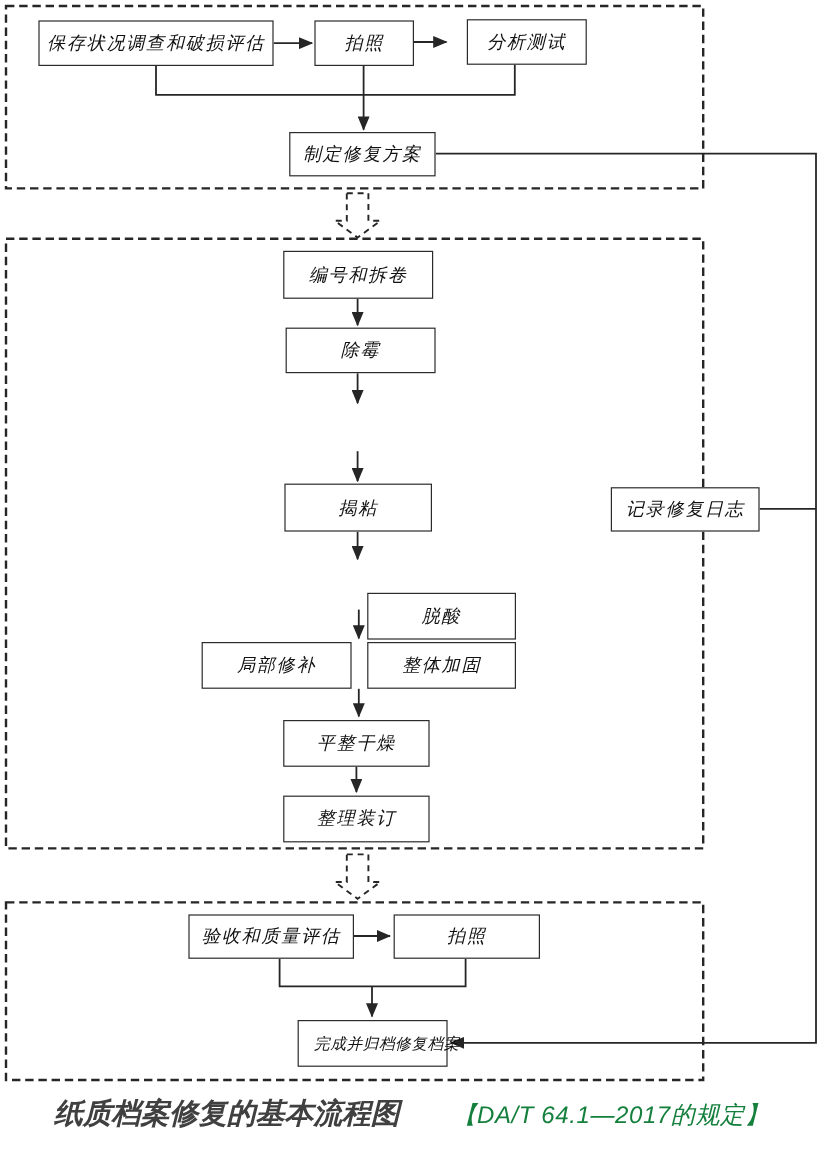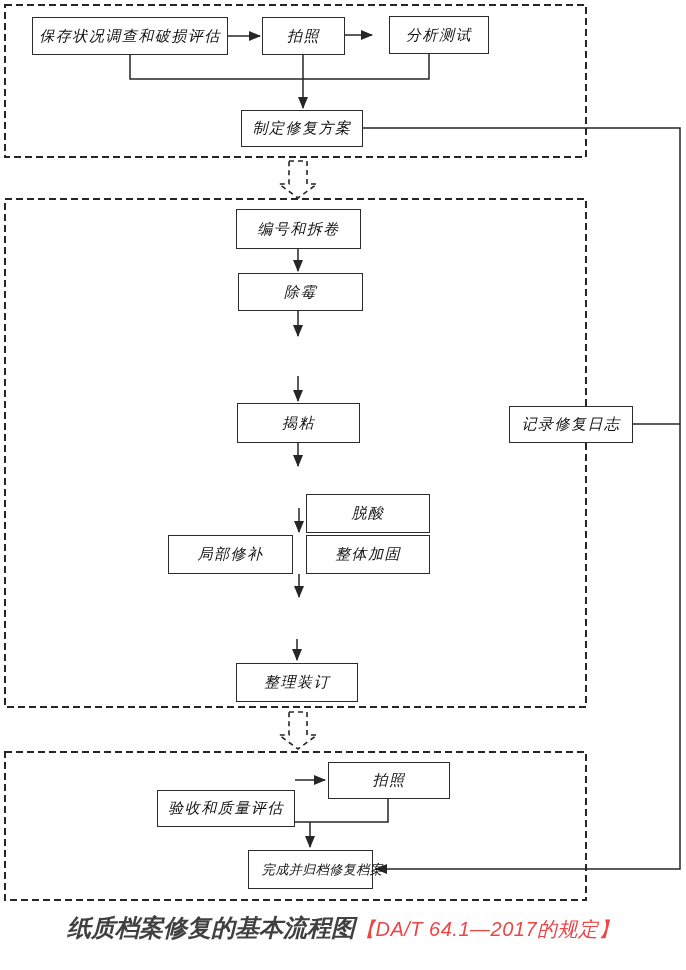--- a/index.html
+++ b/index.html
@@ -23,21 +23,21 @@
     z-index:2;
   }
   .flow-node.small{font-size:13px;letter-spacing:0.5px;padding-left:24px;}
   .caption{
     position:absolute;left:0;top:912px;width:686px;
     text-align:center;z-index:2;
     font-family:"Liberation Sans","DejaVu Sans",sans-serif;
     white-space:nowrap;
   }
   .caption .main{font-size:24px;font-weight:bold;color:#404040;}
-  .caption .ref{font-size:20px;font-weight:normal;color:#ef4444;letter-spacing:0.5px;}
+  .caption .ref{font-size:20px;font-weight:normal;color:#15803d;letter-spacing:0.5px;padding-left:44px;}
 </style>
 </head>
 <body>
 
 <div class="canvas">
 
   <svg class="wires" width="686" height="970" viewBox="0 0 686 970" xmlns="http://www.w3.org/2000/svg">
     <defs>
       <marker id="ah" markerUnits="userSpaceOnUse" markerWidth="12" markerHeight="10" viewBox="0 0 12 10" refX="11" refY="5" orient="auto-start-reverse">
         <path d="M0,0 L12,5 L0,10 Z" fill="#262626"></path>
@@ -76,25 +76,26 @@
   <div class="flow-node" style="left:262px;top:17px;width:83px;height:38px;">拍照</div>
   <div class="flow-node" style="left:375px;top:16px;width:100px;height:38px;margin-left:14px;">分析测试</div>
   <div class="flow-node" style="left:241px;top:110px;width:122px;height:37px;">制定修复方案</div>
 
   <div class="flow-node" style="left:238px;top:273px;width:125px;height:38px;">除霉</div>
   <div class="flow-node" style="left:236px;top:209px;width:125px;height:40px;">编号和拆卷</div>
   <div class="flow-node" style="left:237px;top:403px;width:123px;height:40px;">揭粘</div>
   <div class="flow-node" style="left:306px;top:494px;width:124px;height:39px;">脱酸</div>
   <div class="flow-node" style="left:168px;top:535px;width:125px;height:39px;">局部修补</div>
   <div class="flow-node" style="left:306px;top:535px;width:124px;height:39px;">整体加固</div>
+  <div class="flow-node" style="left:236px;top:600px;width:122px;height:39px;">平整干燥</div>
   <div class="flow-node" style="left:509px;top:406px;width:124px;height:37px;">记录修复日志</div>
 
   <div class="flow-node" style="left:236px;top:663px;width:122px;height:39px;">整理装订</div>
 
-  <div class="flow-node" style="left:157px;top:762px;width:138px;height:37px;margin-top:28px;">验收和质量评估</div>
+  <div class="flow-node" style="left:157px;top:762px;width:138px;height:37px;">验收和质量评估</div>
   <div class="flow-node" style="left:328px;top:762px;width:122px;height:37px;">拍照</div>
   <div class="flow-node small" style="left:248px;top:850px;width:125px;height:39px;">完成并归档修复档案</div>
 
   <div class="caption">
     <span class="main">纸质档案修复的基本流程图</span><span class="ref">【DA/T 64.1—2017的规定】</span>
   </div>
 
 </div>
 
 </body></html>

